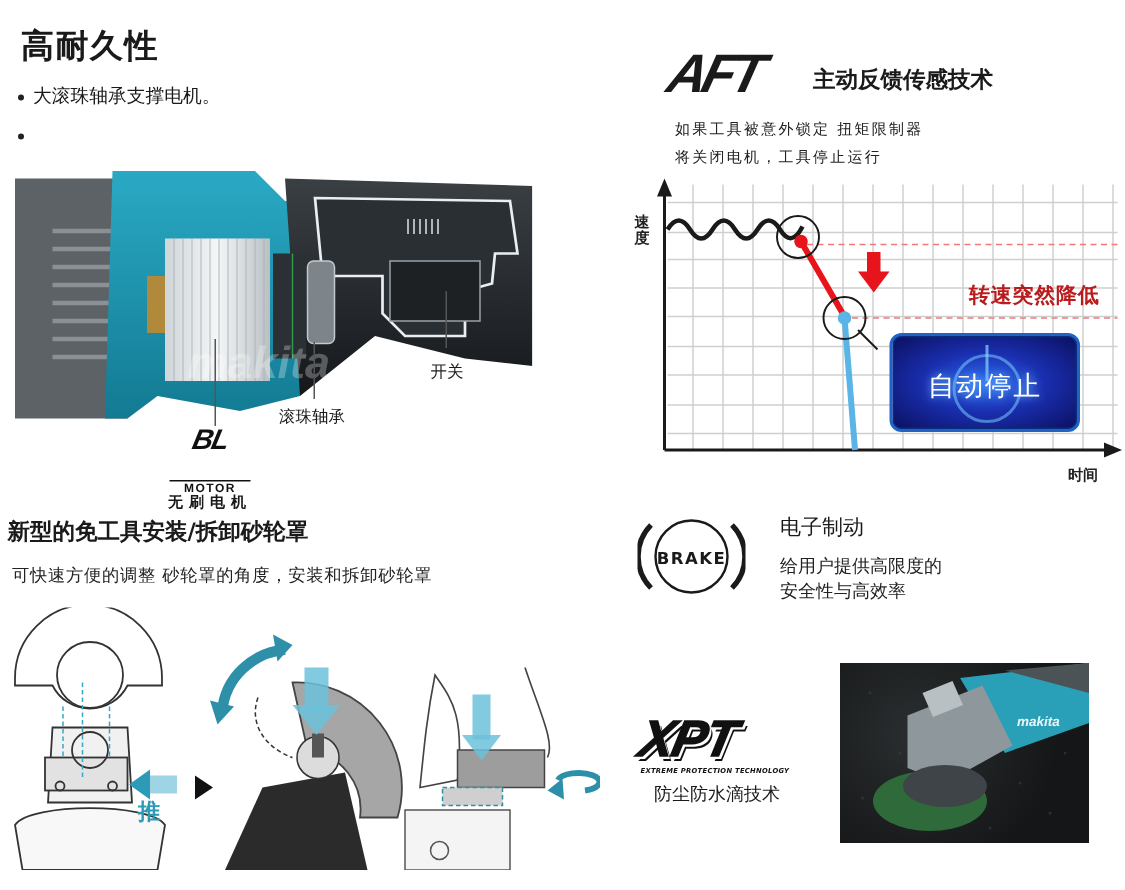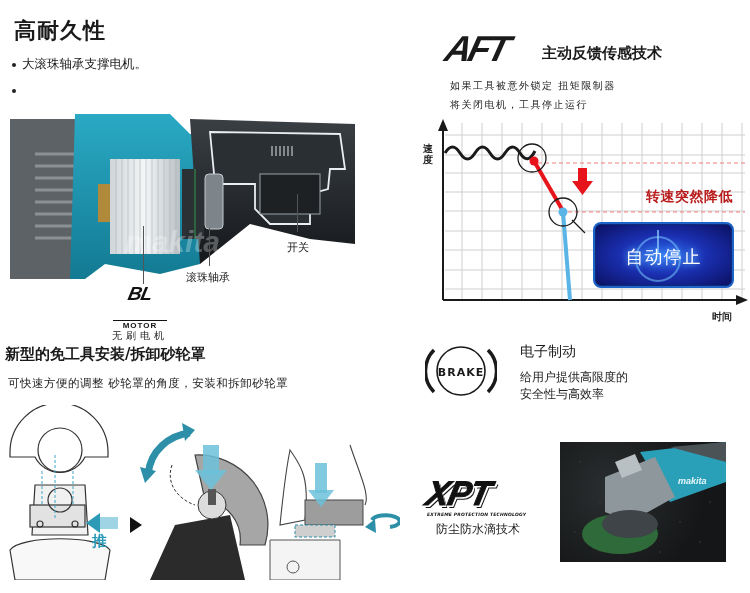--- a/index.html
+++ b/index.html
@@ -11,33 +11,33 @@
   .h1 { left: 14px; top: 16px; font-size: 22px; font-weight: bold; letter-spacing: 1px; color: #1a1a1a; }
   .bullet { left: 12px; font-size: 12.5px; color: #1a1a1a; }
   .bullet .dot { display: inline-block; width: 4px; height: 4px; background: #222; border-radius: 50%; margin-right: 6px; vertical-align: middle; }
 
   .motor-img { left: 10px; top: 114px; width: 345px; height: 180px; overflow: hidden; }
   .callout-line { background: #555; width: 1px; }
   .callout-label { font-size: 11px; font-weight: normal; color: #1a1a1a; }
   .bl-logo { left: 109px; top: 286px; width: 62px; text-align: center; }
   .bl-logo .bl { font-size: 19px; font-weight: 900; font-style: italic; letter-spacing: -1px; line-height: 16px; color:#111; transform: skewX(-12deg); font-family: "Liberation Sans", sans-serif; }
   .bl-logo .motor { font-size: 8px; font-weight: 900; letter-spacing: 1px; border-top: 1.5px solid #111; line-height: 9px; margin: 18px 4px 0; color:#111; font-family: "Liberation Sans", sans-serif; }
-  .bl-logo .cn { font-size: 10px; font-weight: normal; letter-spacing: 4px; line-height: 12px; }
+  .bl-logo .cn { font-size: 10px; font-weight: bold; letter-spacing: 4px; line-height: 12px; }
 
   
   .aft-logo { left: 446px; top: 31px; font-size: 36px; font-weight: 900; font-style: italic; letter-spacing: -3px; line-height: 36px; color: #1a1a1a; font-family: "Liberation Sans", sans-serif; transform: skewX(-14deg); }
   .aft-title { left: 542px; top: 44px; font-size: 15px; font-weight: bold; color: #1a1a1a; }
   .aft-desc { left: 450px; font-size: 10px; color: #222; letter-spacing: 1.5px; }
 
   .chart { left: 410px; top: 115px; width: 340px; height: 215px; }
   .chart svg { position: absolute; left: 0; top: 0; }
   .ylabel { left: 13px; top: 28px; font-size: 10px; width: 12px; line-height: 11px; font-weight: bold; color:#222; }
   .xlabel { right: 18px; bottom: 6px; font-size: 10px; font-weight: bold; color:#222; }
   .drop-label { left: 188px; top: 73px; font-size: 14px; font-weight: bold; color: #b91c1c; letter-spacing: 0.5px; margin-left: 48px; }
-  .autostop { left: 183px; top: 107px; width: 141px; height: 66px; border-radius: 8px;
+  .autostop { left: 183px; top: 107px; width: 127px; height: 66px; border-radius: 8px;
               background: radial-gradient(ellipse at 50% 50%, #2c6df0 0%, #1a2fb0 45%, #0a0f5e 100%);
               border: 2px solid #1e63c8; box-shadow: 0 0 0 1px #0c2c7a inset; }
   .autostop .ring { position: absolute; left: 40px; top: 12px; width: 46px; height: 46px; border-radius: 50%; border: 2px solid rgba(120,200,255,0.55); }
   .autostop .stem { position: absolute; left: 62px; top: 6px; width: 2px; height: 24px; background: rgba(140,210,255,0.7); }
   .autostop .txt { position: absolute; left: 0; right: 0; top: 21px; text-align: center; font-size: 18px; color: #ffffff; letter-spacing: 1px; text-shadow: 0 0 6px #6fc3ff; }
 
   
   .h2 { left: 5px; top: 345px; font-size: 15px; font-weight: bold; color: #1a1a1a; }
   .sub2 { left: 8px; top: 376px; font-size: 11.5px; color: #222; letter-spacing: 0.5px; }
   .guard-illus { left: 0; top: 405px; width: 400px; height: 175px; }

